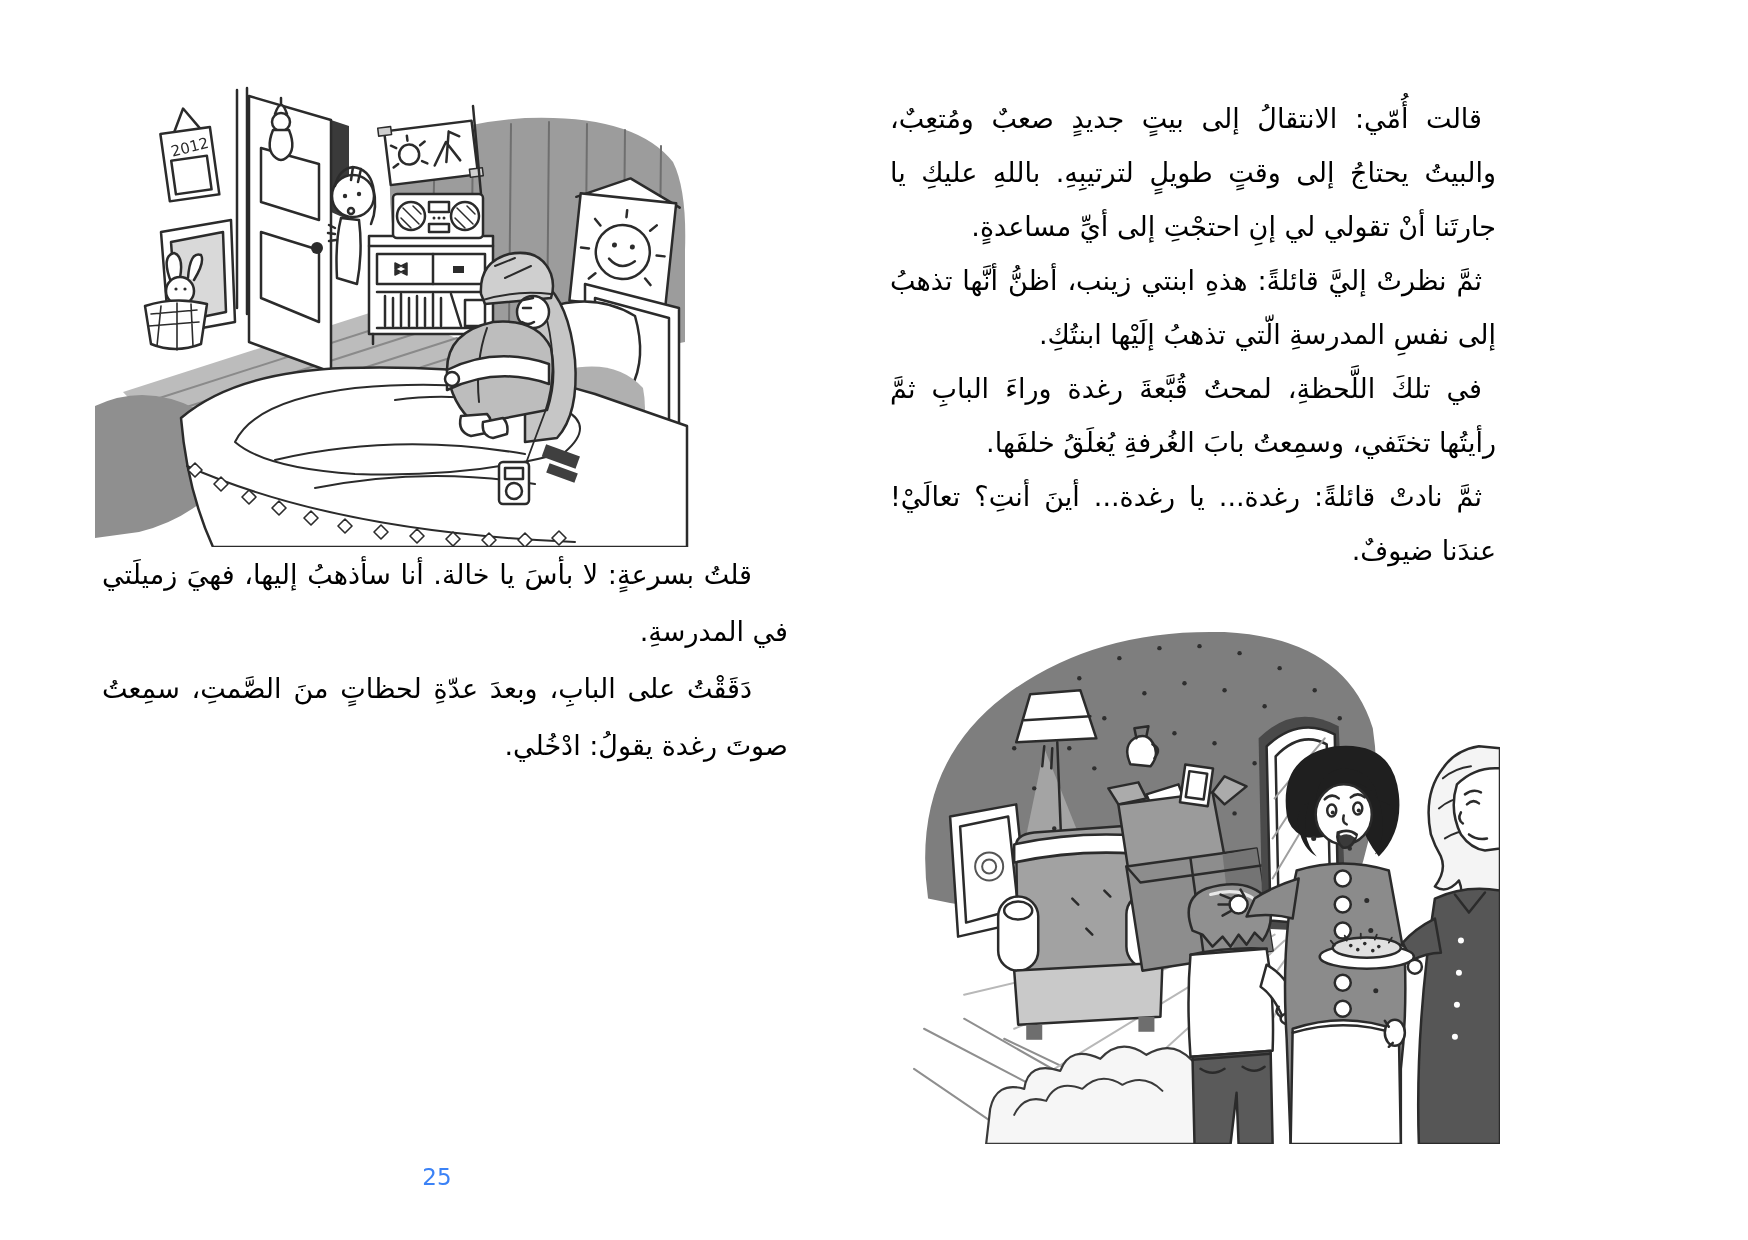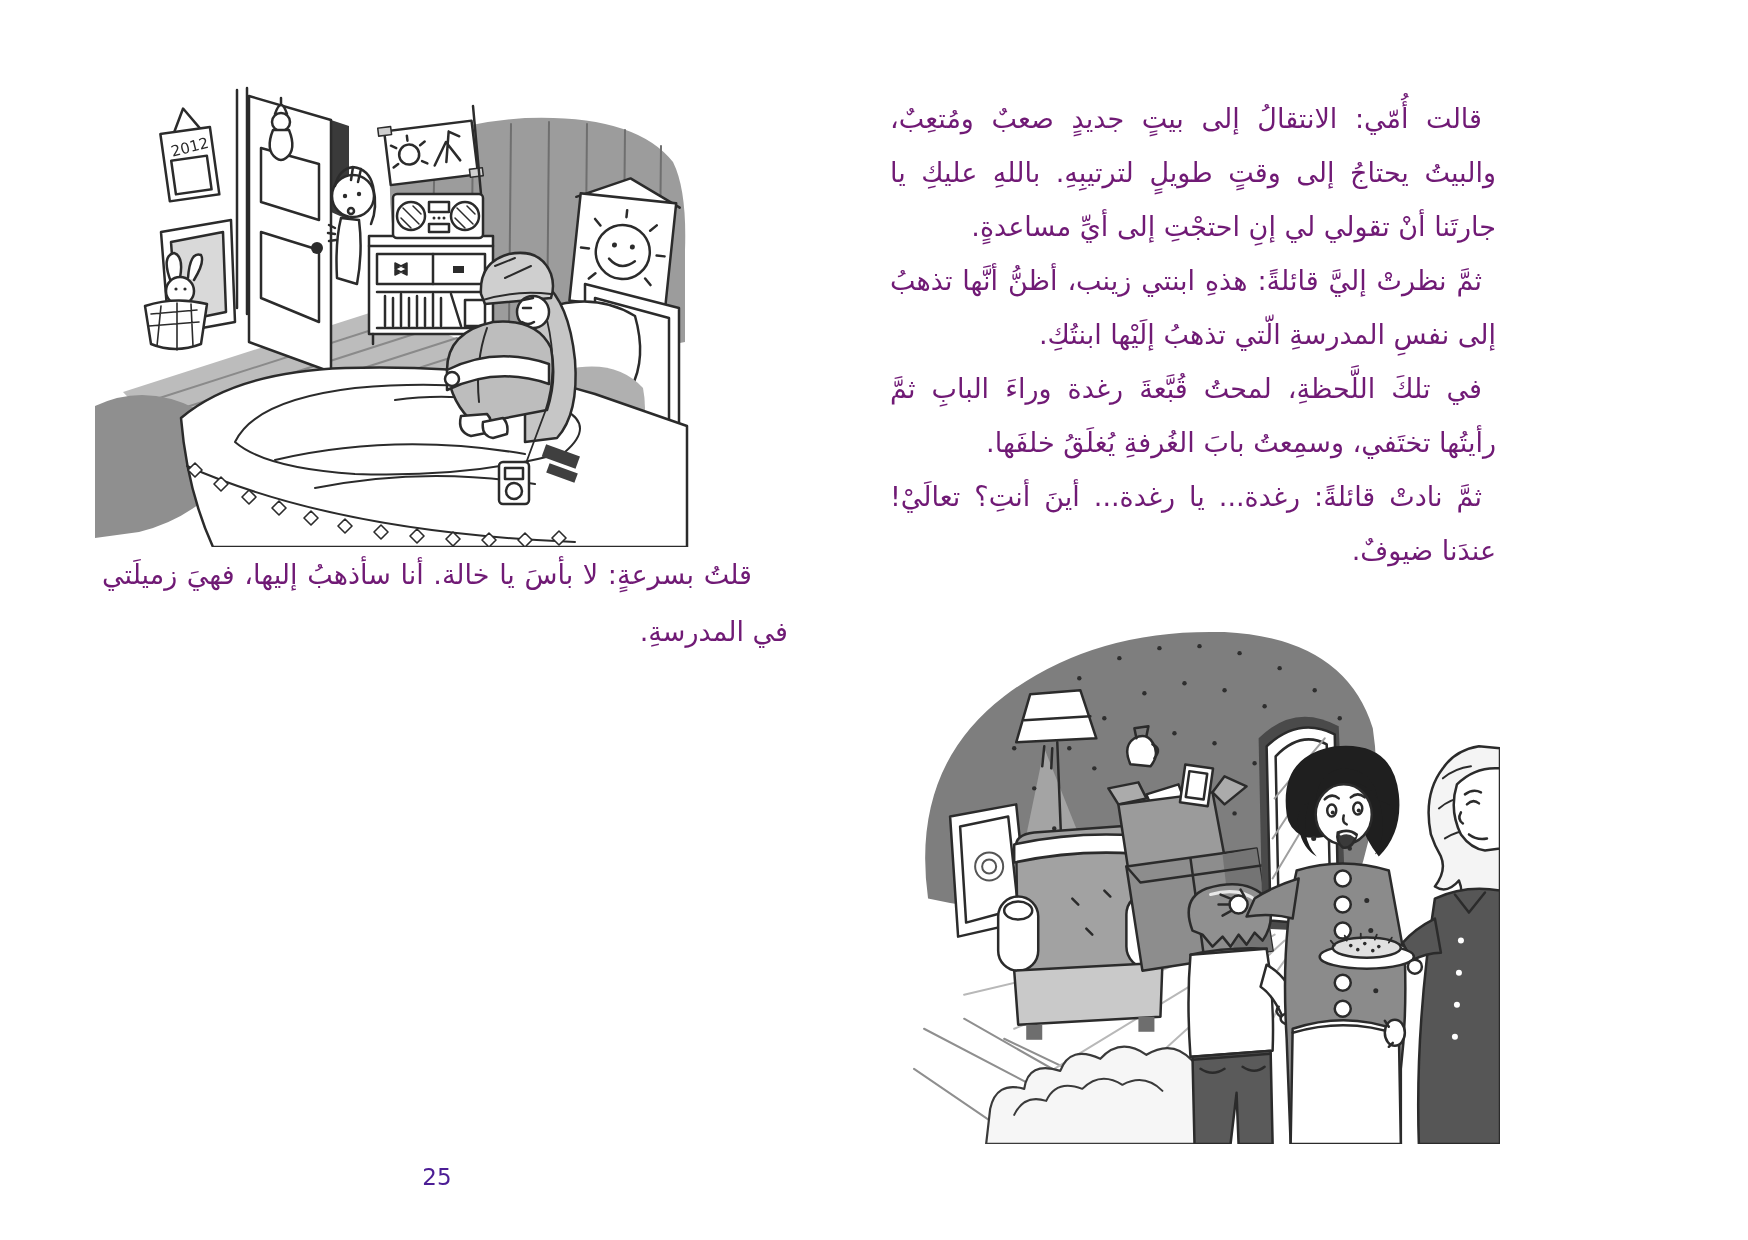--- a/index.html
+++ b/index.html
@@ -9,30 +9,30 @@
   }
   .spread{position:relative;width:1748px;height:1240px;background:#ffffff;}
   .page{position:absolute;top:0;width:874px;height:1240px;background:#ffffff;}
   .page-left{left:0;}
   .page-right{left:874px;}
   .illustration{position:absolute;}
   .illus-left{left:95px;top:70px;width:595px;height:477px;}
   .illus-right{left:20px;top:598px;width:606px;height:546px;}
   .text-block{
     position:absolute;direction:rtl;text-align:justify;
-    font-size:27px;line-height:57px;color:#701a75;
+    font-size:27px;line-height:57px;color:#000000;
   }
   .text-left{left:76px;right:86px;top:546px;}
   .text-right{left:16px;right:252px;top:92px;line-height:54px;}
   .text-block p{margin:0;padding:0;}
   .text-left p{text-indent:36px;margin-left:26px;}
   .text-right p{text-indent:14px;}
   .page-number{
     position:absolute;bottom:50px;left:0;width:100%;text-align:center;
-    font-size:23px;color:#4c1d95;direction:ltr;
+    font-size:23px;color:#3b82f6;direction:ltr;
   }
   svg{display:block;width:100%;height:100%;}
 </style>
 </head>
 <body>
 
 <div class="spread">
 
   <div class="page page-left">
 
@@ -177,20 +177,21 @@
             </g>
           </g>
 
           <text x="76" y="82" font-size="15" fill="#2b2b2b" stroke="none" transform="rotate(-14 96 78)">2012</text>
         </g>
       </svg>
     </div>
 
     <div class="text-block text-left" dir="rtl">
       <p>قلتُ بسرعةٍ: لا بأسَ يا خالة. أنا سأذهبُ إليها، فهيَ زميلَتي في المدرسةِ.</p>
+      <p>دَقَقْتُ على البابِ، وبعدَ عدّةِ لحظاتٍ منَ الصَّمتِ، سمِعتُ صوتَ رغدة يقولُ: ادْخُلي.</p>
     </div>
 
     <div class="page-number">25</div>
   </div>
 
   <div class="page page-right">
 
     <div class="text-block text-right" dir="rtl">
       <p>قالت أُمّي: الانتقالُ إلى بيتٍ جديدٍ صعبٌ ومُتعِبٌ، والبيتُ يحتاجُ إلى وقتٍ طويلٍ لترتيبِهِ. باللهِ عليكِ يا جارتَنا أنْ تقولي لي إنِ احتجْتِ إلى أيِّ مساعدةٍ.</p>
       <p>ثمَّ نظرتْ إليَّ قائلةً: هذهِ ابنتي زينب، أظنُّ أنَّها تذهبُ إلى نفسِ المدرسةِ الّتي تذهبُ إلَيْها ابنتُكِ.</p>

